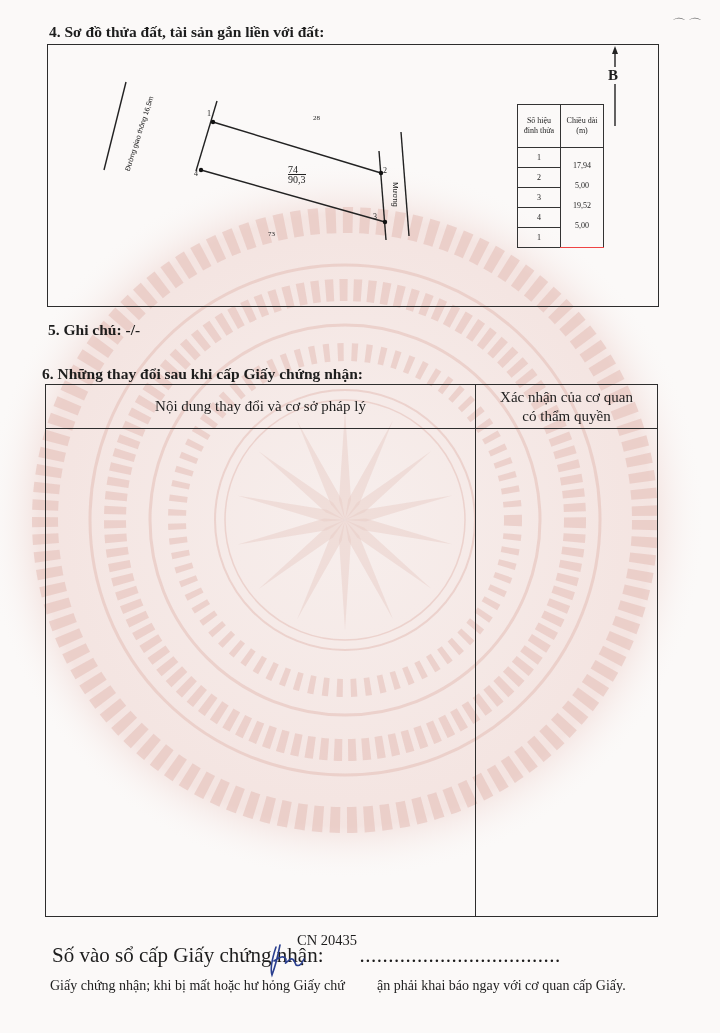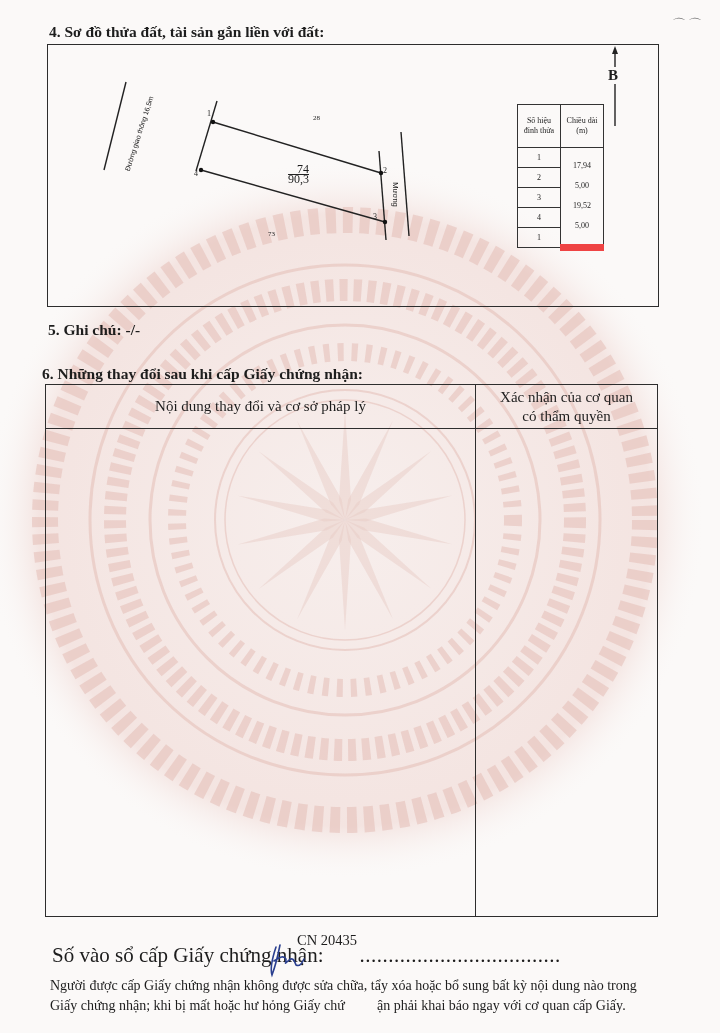--- a/index.html
+++ b/index.html
@@ -89,21 +89,21 @@
 
     <line x1="568" y1="82" x2="568" y2="7" stroke="#222" stroke-width="1.4"></line>
     <polygon points="568,2 565,10 571,10" fill="#222"></polygon>
   </svg>
   <span class="abs" style="left:159px; top:64px; font-size:8px;">1</span>
   <span class="abs" style="left:335px; top:121px; font-size:8px;">2</span>
   <span class="abs" style="left:325px; top:167px; font-size:8px;">3</span>
   <span class="abs" style="left:146px; top:124px; font-size:8px;">4</span>
   <span class="abs" style="left:265px; top:69px; font-size:7px;">28</span>
   <span class="abs" style="left:220px; top:185px; font-size:7px;">73</span>
-  <div class="abs" style="left:240px; top:120px; font-size:12px; text-align:right; line-height:9px;">
+  <div class="abs" style="left:240px; top:120px; font-size:10px; text-align:left; line-height:9px;">
     <div style="border-bottom:1px solid #222;">74</div>
     <div>90,3</div>
   </div>
   <span class="abs" style="left:52px; top:85px; font-size:7px; transform:rotate(-72deg); transform-origin:center; white-space:nowrap; font-family:'Liberation Sans', sans-serif;">Đường giao thông 16,5m</span>
   <span class="abs" style="left:335px; top:145px; font-size:7.5px; transform:rotate(90deg); white-space:nowrap; font-family:'Liberation Sans', sans-serif;">Mương</span>
   <span class="abs" style="left:560px; top:22px; font-size:15px; font-weight:bold; background:#fbf9f8;">B</span>
 </div>
 
 <table class="dtable">
   <tbody>
@@ -112,21 +112,21 @@
       <div>Số hiệu</div>
       <div>đỉnh thửa</div>
     </td>
     <td style="width:42px; line-height:10px;margin-left:15px;">
       <div>Chiều dài</div>
       <div>(m)</div>
     </td>
   </tr>
   <tr style="height:20px;">
     <td>1</td>
-    <td rowspan="5" style="vertical-align:top; position:relative; border-bottom:7px solid #ef4444;">
+    <td rowspan="5" style="vertical-align:top; position:relative; border-bottom:1px solid #ef4444;">
       <div style="position:absolute; left:0; right:0; top:13px;">17,94</div>
       <div style="position:absolute; left:0; right:0; top:33px;">5,00</div>
       <div style="position:absolute; left:0; right:0; top:53px;">19,52</div>
       <div style="position:absolute; left:0; right:0; top:73px;">5,00</div>
     </td>
   </tr>
   <tr style="height:20px;">
         <td>2</td>
       </tr>
   <tr style="height:20px;">
@@ -159,17 +159,16 @@
 
 <div class="footer-line1">
   <span>Số vào sổ cấp Giấy chứng nhận:</span><span class="dots" style="margin-left:36px;">...................................</span>
 </div>
 <svg class="abs" style="left:266px; top:937px;" width="40" height="42">
   <path d="M10 10 C 6 22, 4 32, 6 38 C 9 30, 12 18, 14 8 M8 24 C 14 20, 18 18, 20 22 C 20 26, 18 28, 22 24 C 26 20, 28 22, 30 28 C 34 30, 36 26, 38 22" fill="none" stroke="#2a3f8f" stroke-width="1.6" stroke-linecap="round"></path>
 </svg>
 <div class="cn-number">CN 20435</div>
 
 <div class="notice">
-  <div>Người được cấp Giấy chứng nhận không được sửa chữa, tẩy xóa hoặc bổ sung bất kỳ nội dung nào trong</div>
   <div>
     <span>Giấy chứng nhận; khi bị mất hoặc hư hỏng Giấy chứ</span><span style="display:inline-block; width:32px;"></span><span>ận phải khai báo ngay với cơ quan cấp Giấy.</span>
   </div>
 </div>
 
 </body></html>

